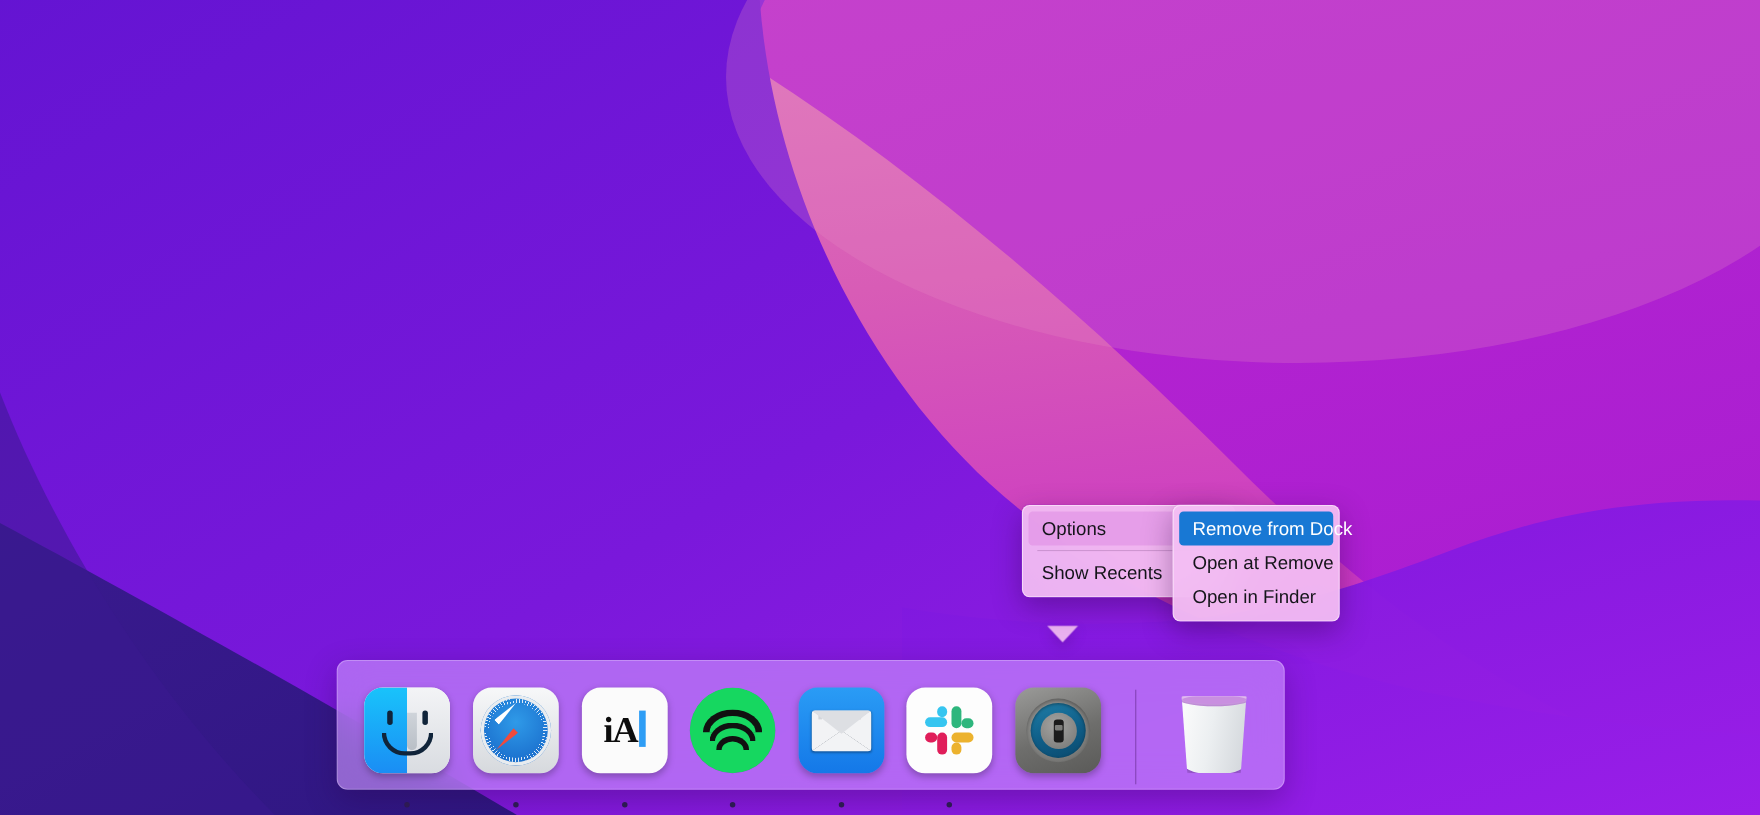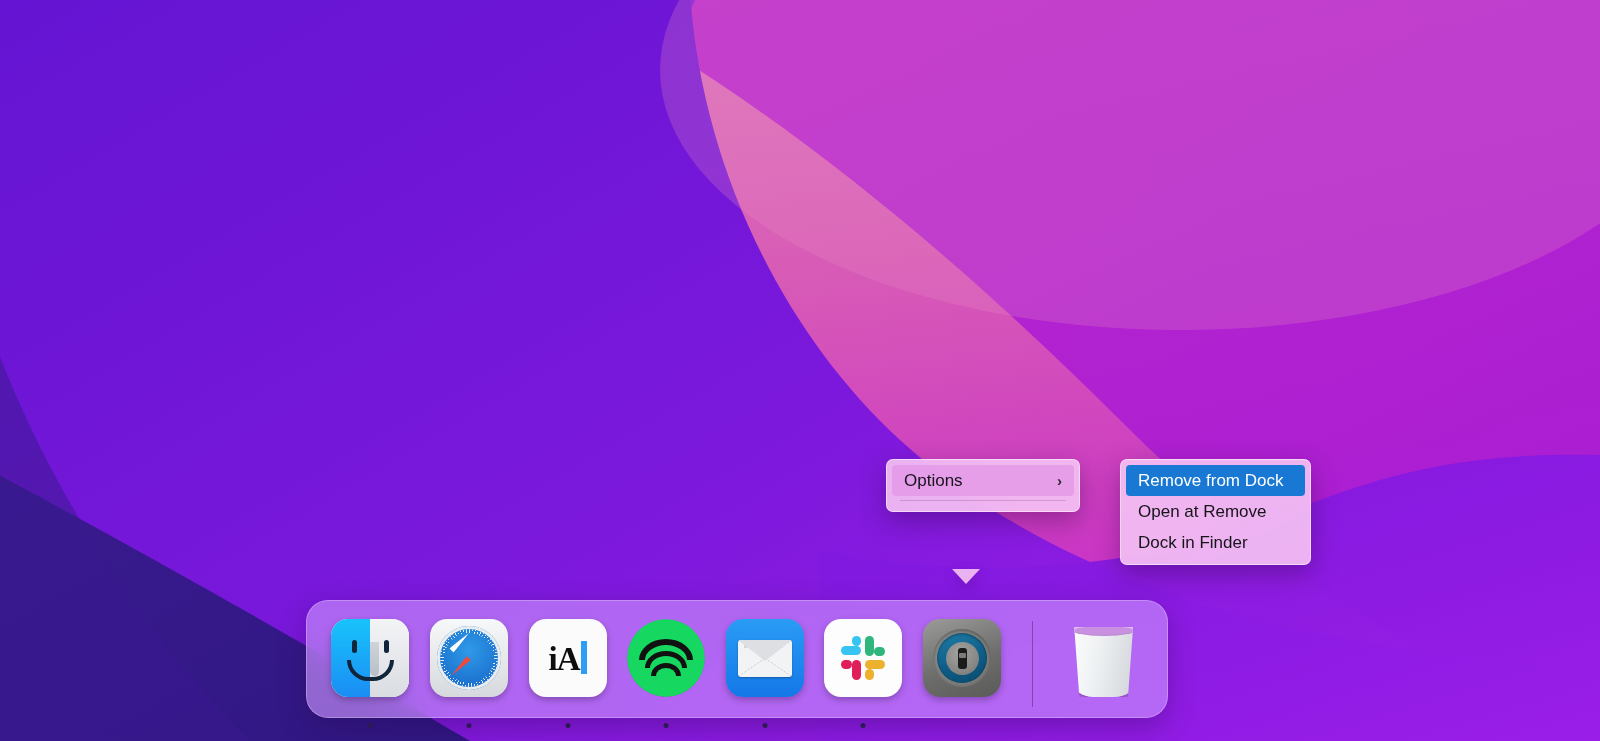--- a/index.html
+++ b/index.html
@@ -14,24 +14,24 @@
   #desktop { position:absolute; inset:0; overflow:hidden; }
   #wallpaper-svg { position:absolute; inset:0; width:1600px; height:741px; display:block; }
 
   
   #dock {
     position:absolute;
     left:306px; top:600px;
     width:862px; height:118px;
     background:rgba(205,150,255,0.62);
     border:1px solid rgba(255,255,255,0.26);
-    border-radius:22px;
+    border-radius:10px;
     box-shadow:0 10px 28px rgba(40,0,70,0.30);
     backdrop-filter:blur(18px);
-    display:flex; align-items:center;
+    display:flex; align-items:flex-end;
     padding:12px 14px 0 14px;
   }
   .dock-slot {
     width:101px; height:92px;
     position:relative;
     display:flex; align-items:flex-start; justify-content:center;
   }
   .dock-icon {
     width:78px; height:78px;
     border-radius:17px;
@@ -159,21 +159,21 @@
       border-radius:50%;
       background:linear-gradient(180deg,#e9c7f2 0%,#d9a9ea 100%);
       box-shadow:inset 0 -2px 3px rgba(120,60,160,.35); }
   .ic-trash .lip::after { content:""; position:absolute; left:4px; top:2.5px;
       width:58px; height:8px; border-radius:50%;
       background:#c98fe0; }
 
   
   #context-menu {
     position:absolute;
-    left:886px; top:459px;
+    left:929px; top:459px;
     width:194px;
     background:rgba(243,190,243,0.93);
     border:0.5px solid rgba(255,255,255,0.5);
     border-radius:7px;
     box-shadow:0 9px 26px rgba(40,0,60,0.35);
     backdrop-filter:blur(22px);
     padding:5px 0 6px 0;
     font-size:17px;
     color:#15151a;
   }
@@ -195,22 +195,22 @@
     width:0; height:0;
     border-left:14px solid transparent;
     border-right:14px solid transparent;
     border-top:15px solid rgba(243,190,243,0.93);
     filter:drop-shadow(0 5px 6px rgba(40,0,60,0.22));
   }
 
   
   #submenu {
     position:absolute;
-    left:1120px; top:459px;
-    width:191px;
+    left:1066px; top:459px;
+    width:152px;
     background:rgba(243,190,243,0.93);
     border:0.5px solid rgba(255,255,255,0.5);
     border-radius:7px;
     box-shadow:0 9px 26px rgba(40,0,60,0.35);
     backdrop-filter:blur(22px);
     padding:5px 0 6px 0;
     font-size:17px;
     color:#15151a;
   }
   .menu-item.selected {
@@ -369,31 +369,34 @@
 
 <div id="context-menu">
 
   <div class="menu-item highlighted-soft">
     <span>Options</span>
     <span class="chev">›</span>
   </div>
 
   <div class="menu-sep"></div>
 
+  <div class="menu-item">
+    <span>Show Recents</span>
+  </div>
 
 
 </div>
 
 <div id="submenu">
 
   <div class="menu-item selected">
     <span>Remove from Dock</span>
   </div>
 
   <div class="menu-item">
     <span>Open at Remove</span>
   </div>
 
   <div class="menu-item">
-    <span>Dock in Finder</span>
+    <span>Open in Finder</span>
   </div>
 
 </div>
 
 </body></html>

